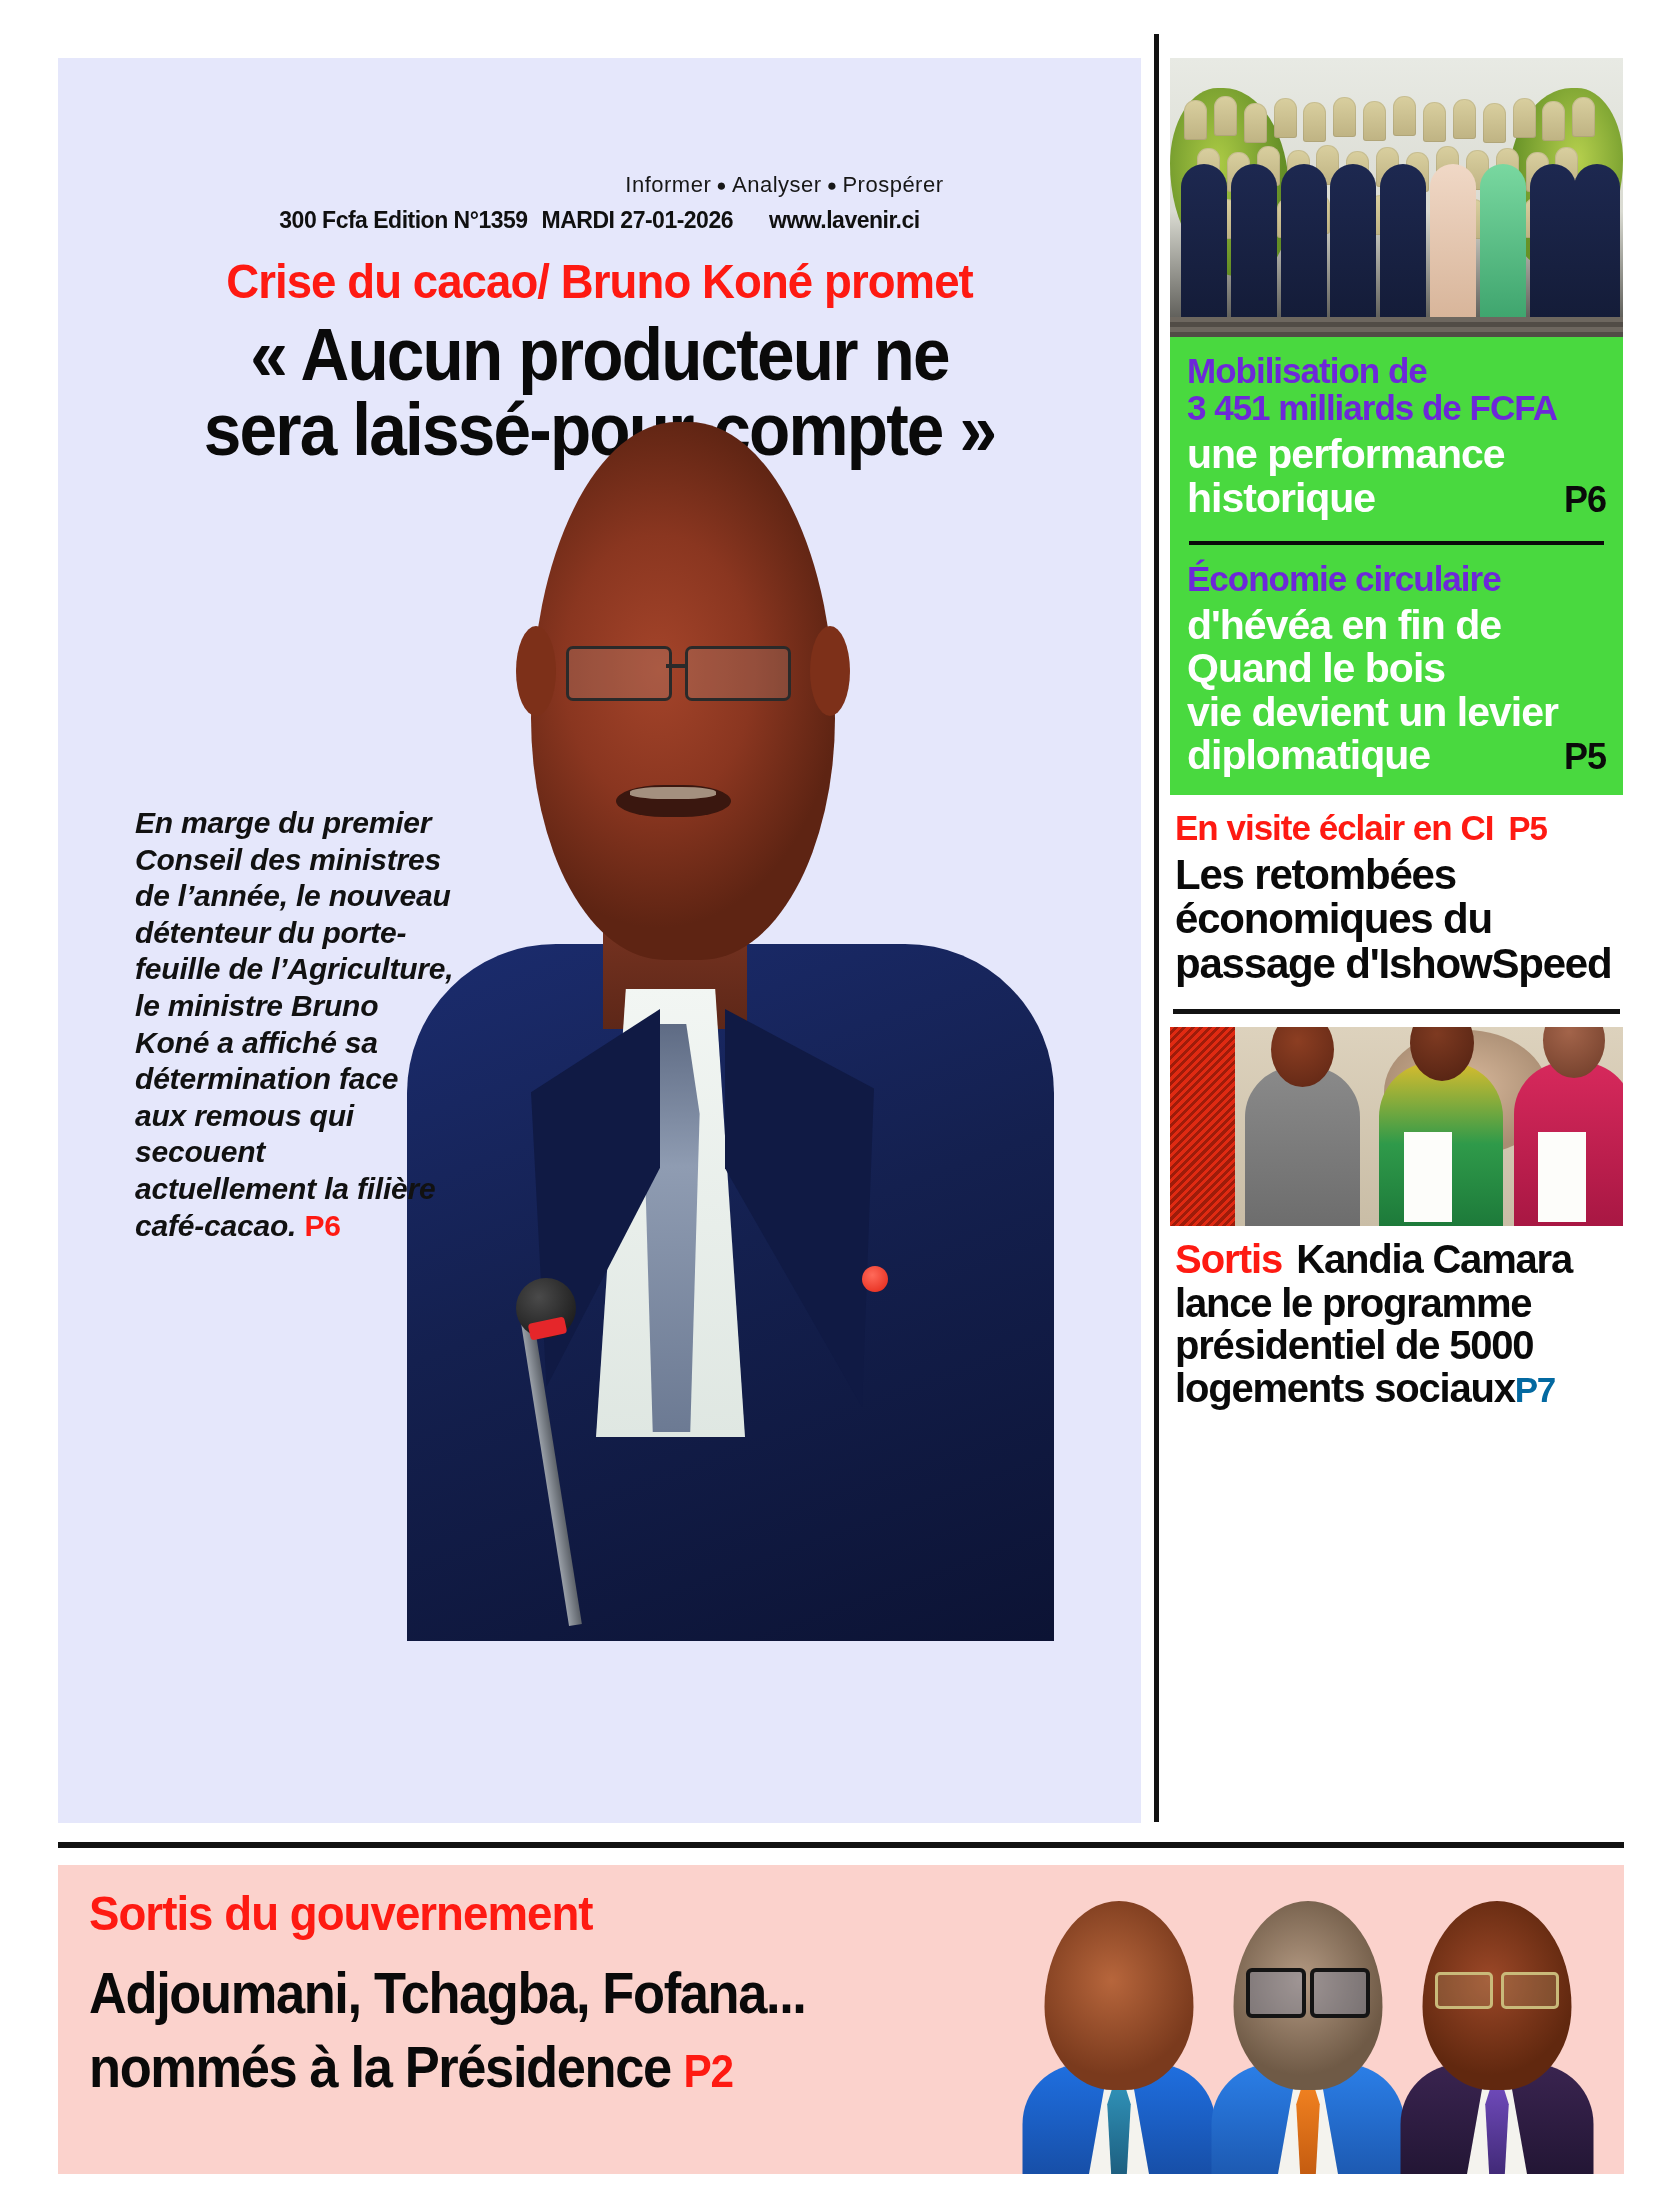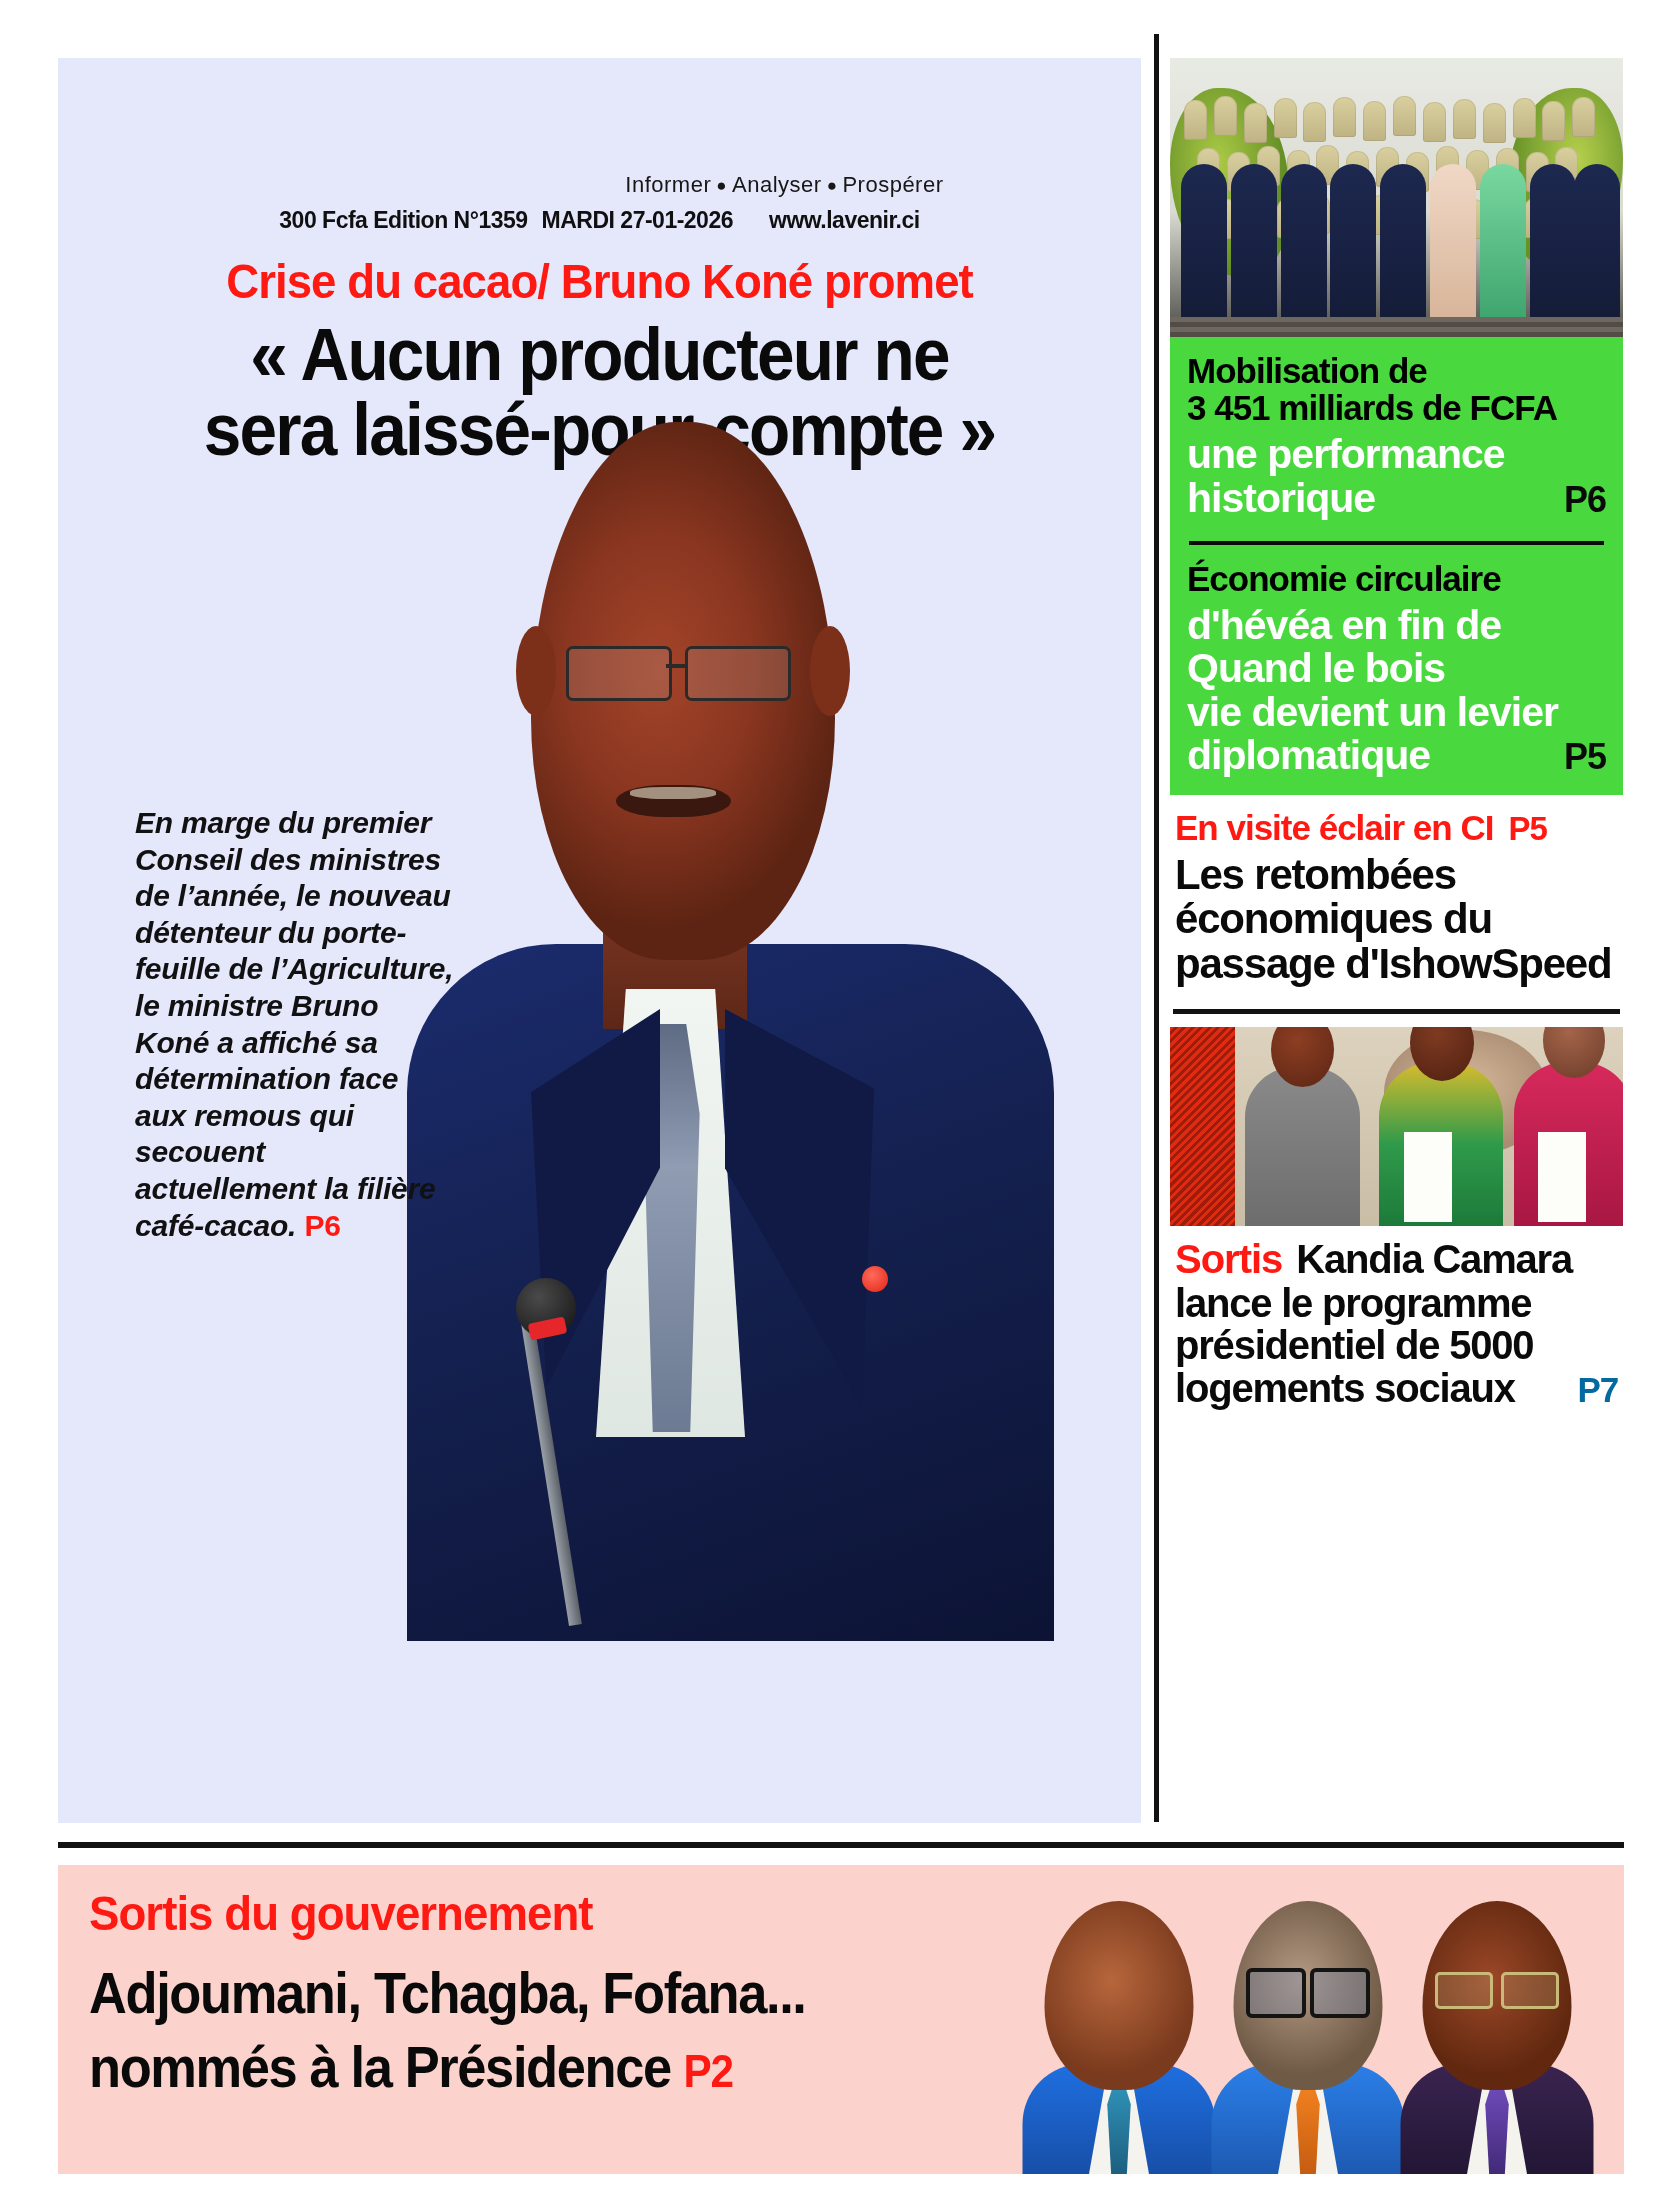--- a/index.html
+++ b/index.html
@@ -142,21 +142,21 @@
   #photo-douane .rows{position:absolute;left:14px;top:42px;right:14px;height:149px;}
   #photo-douane .rows span{position:absolute;width:23px;height:40px;border-radius:11px 11px 3px 3px;
     background:linear-gradient(180deg,#d9cf9f 0%,#bfb383 100%);box-shadow:0 0 0 1px rgba(0,0,0,.08) inset;}
   #photo-douane .front{position:absolute;left:11px;bottom:19px;right:11px;height:164px;}
   #photo-douane .front span{position:absolute;bottom:0;width:46px;height:154px;border-radius:23px 23px 0 0;
     background:linear-gradient(180deg,#1d2850 0%,#141c38 100%);}
   #photo-douane .steps{position:absolute;left:0;bottom:0;width:100%;height:20px;
     background:repeating-linear-gradient(180deg,#6d675f 0 5px,#514c46 5px 10px);}
 
   #green-block{background:#49d93f;padding:15px 17px 17px 17px;}
-  .gk{color:#000000;font-weight:bold;font-size:35px;line-height:1.06;letter-spacing:-1px;
+  .gk{color:#6d28d9;font-weight:bold;font-size:35px;line-height:1.06;letter-spacing:-1px;
       font-family:"Liberation Sans",sans-serif;}
   .gt{color:#ffffff;font-weight:bold;font-size:41px;line-height:1.06;letter-spacing:-1px;
       margin-top:7px;font-family:"Liberation Sans",sans-serif;}
   .gt .pg{color:#0a0a0a;font-size:36px;margin-left:13px;}
   .grule{height:3.5px;background:#0a0a0a;margin:21px 2px 15px 2px;}
 
   #visite-block{background:#ffffff;padding:13px 5px 10px 5px;}
   #visite-kicker{color:#fe1a12;font-weight:bold;font-size:35px;letter-spacing:-1px;
     white-space:nowrap;font-family:"Liberation Sans",sans-serif;}
   #visite-kicker .pg{color:#fe1a12;margin-left:15px;font-size:33px;}
@@ -416,21 +416,21 @@
     <div class="paper" style="left:368px"></div>
   </div>
 
   <div id="abobo-text">
     <div style="display:flex;align-items:baseline;gap:14px">
       <span class="kick">Sortis</span>
       <span class="body">Kandia Camara</span>
     </div>
     <div class="body">lance le programme</div>
     <div class="body">présidentiel de 5000</div>
-    <div class="body" style="display:flex;align-items:baseline;justify-content:space-between">
+    <div class="body" style="display:flex;align-items:baseline;">
       <span>logements sociaux</span>
       <span class="pg">P7</span>
     </div>
   </div>
 
 </div>
 
 <div id="bottom-rule"></div>
 
 <div id="bottom-banner">

